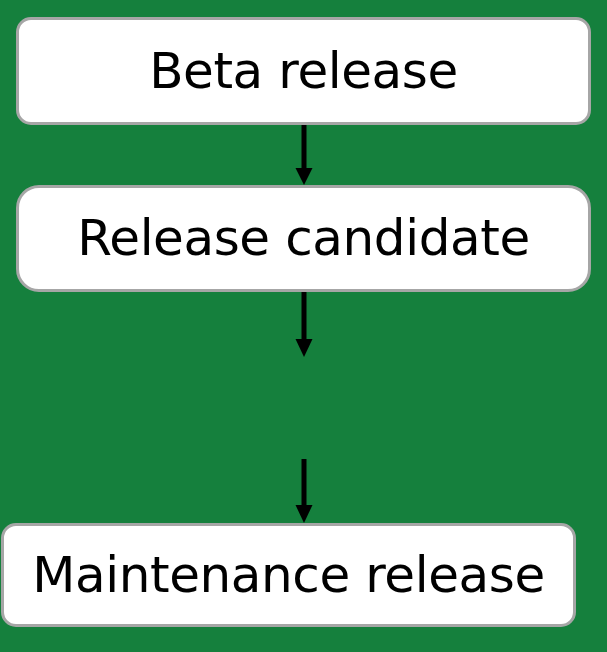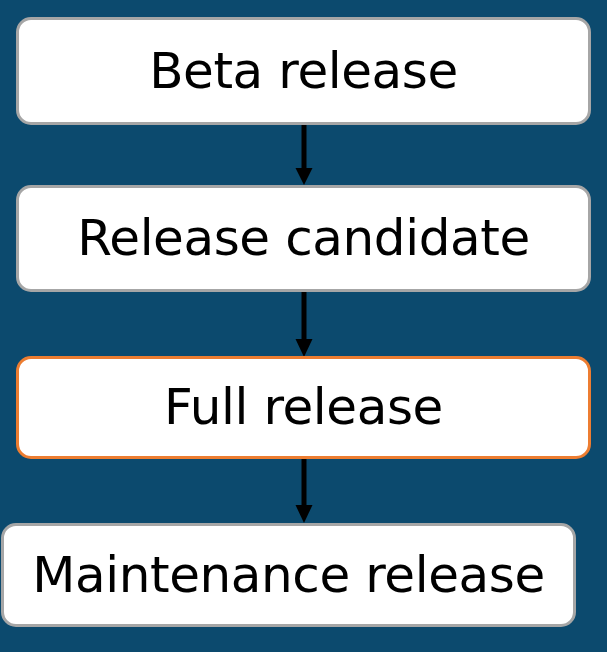--- a/index.html
+++ b/index.html
@@ -56,47 +56,44 @@
     position: absolute;
     left: 0;
     top: 0;
     pointer-events: none;
   }
   .connector svg { display: block; overflow: visible; }
 </style>
 </head>
 <body>
 
-<div id="canvas" style="background: #0c4a6e;">
+<div id="canvas" style="background: #15803d;">
 
   <div class="node theme-gray" id="node-beta" style="border-color: rgb(166, 166, 166);">
     <span class="node-label" style="color: rgb(0, 0, 0);">Beta release</span>
   </div>
 
   <div class="connector">
     <svg width="607" height="652" viewBox="0 0 607 652">
       <line x1="304" y1="125" x2="304" y2="170" stroke="#000000" stroke-width="5"></line>
       <polygon points="295.5,168 312.5,168 304,185" fill="#000000"></polygon>
     </svg>
   </div>
 
-  <div class="node theme-gray" id="node-rc" style="border-color: rgb(166, 166, 166);">
+  <div class="node theme-gray" id="node-rc" style="border-color: rgb(166, 166, 166); border-radius: 23px;">
     <span class="node-label" style="color: rgb(0, 0, 0);">Release candidate</span>
   </div>
 
   <div class="connector">
     <svg width="607" height="652" viewBox="0 0 607 652">
       <line x1="304" y1="292" x2="304" y2="341" stroke="#000000" stroke-width="5"></line>
       <polygon points="295.5,339 312.5,339 304,357" fill="#000000"></polygon>
     </svg>
   </div>
 
-  <div class="node theme-orange" id="node-full" style="border-color: rgb(237, 125, 49);">
-    <span class="node-label" style="color: rgb(0, 0, 0);">Full release</span>
-  </div>
 
   <div class="connector">
     <svg width="607" height="652" viewBox="0 0 607 652">
       <line x1="304" y1="459" x2="304" y2="507" stroke="#000000" stroke-width="5"></line>
       <polygon points="295.5,505 312.5,505 304,523" fill="#000000"></polygon>
     </svg>
   </div>
 
   <div class="node theme-gray" id="node-maintenance" style="border-color: rgb(166, 166, 166);">
     <span class="node-label" style="color: rgb(0, 0, 0);">Maintenance release</span>

